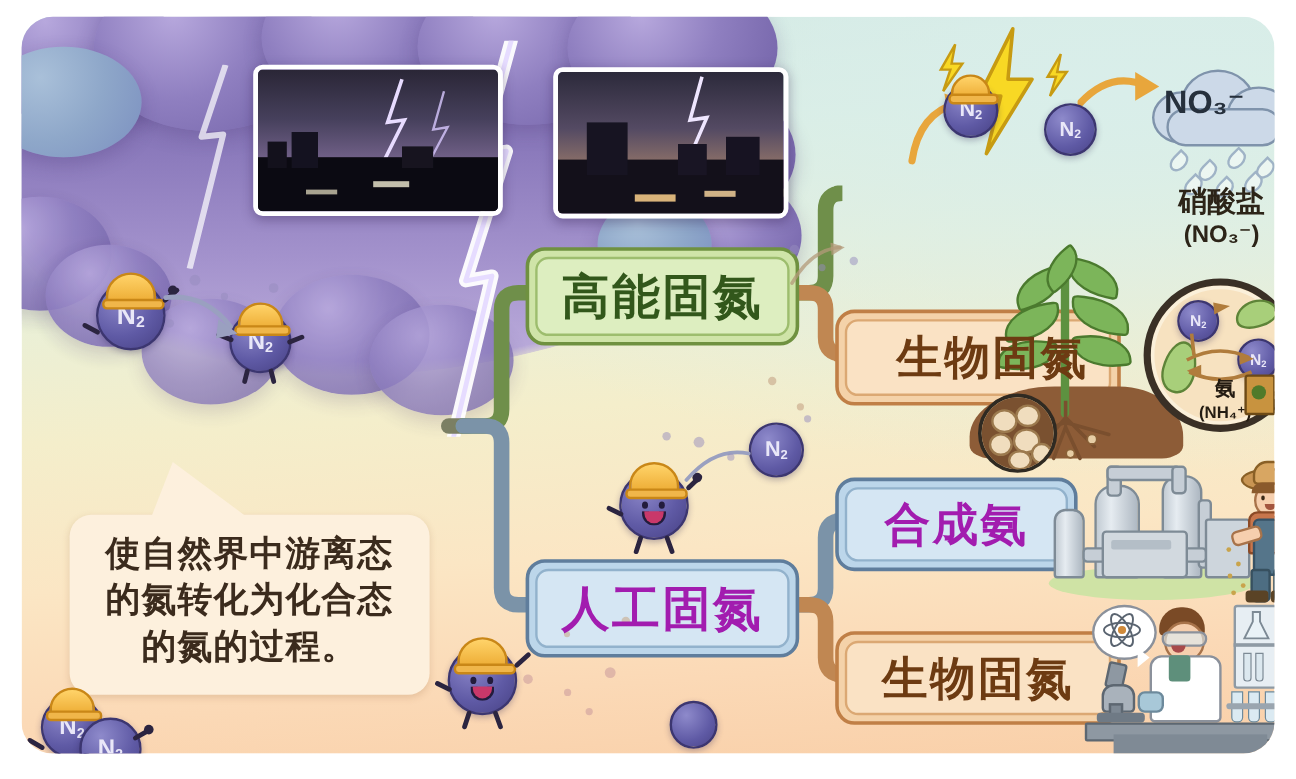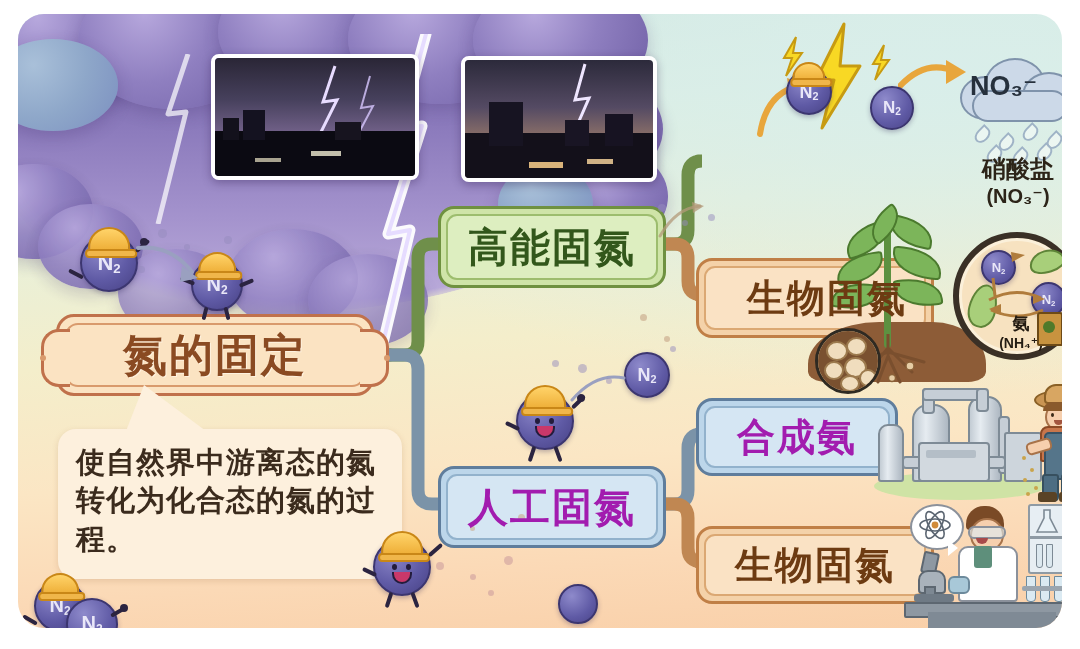--- a/index.html
+++ b/index.html
@@ -48,22 +48,22 @@
   #root-node .plate{position:absolute;inset:0;background:#fbe3c2;border:3px solid #c0714b;border-radius:18px;}
   #root-node .plate:after{content:"";position:absolute;inset:6px;border:2px solid #d99a6c;border-radius:13px;}
   #root-node .txt{font-size:44px;color:#8a4a22;text-shadow:1px 1px 0 #fff2df;}
   .ear{position:absolute;width:26px;height:52px;background:#fbe3c2;border:3px solid #c0714b;top:15px;}
   .ear.l{left:-15px;border-radius:18px 0 0 18px;border-right:none;}
   .ear.r{right:-15px;border-radius:0 18px 18px 0;border-left:none;}
   .eardot{position:absolute;width:6px;height:6px;border-radius:50%;background:#d99a6c;top:23px;}
   .eardot.l{left:-4px;} .eardot.r{right:-4px;}
 
   
-  #desc-bubble{position:absolute;left:40px;top:415px;width:344px;height:150px;
-    background:#fdf0dd;border-radius:18px;box-shadow:0 2px 6px rgba(140,90,50,.18);}
+  #desc-bubble{position:absolute;left:40px;top:415px;width:300px;height:150px;
+    background:#fdf0dd;border-radius:18px;box-shadow:0 2px 6px rgba(140,90,50,.18);text-align:center;}
   #desc-bubble .tail{position:absolute;left:68px;top:-44px;width:0;height:0;
     border-left:18px solid transparent;border-right:62px solid transparent;border-bottom:46px solid #fdf0dd;}
   #desc-bubble p{margin:0;padding:14px 18px 0 18px;font-size:29px;line-height:1.32;
     color:#3b2b1d;font-weight:bold;letter-spacing:1px;position:relative;z-index:2;}
 
   
   .nd-green{background:#cfe4a8;border:3px solid #6f9140;}
   .nd-green .inner{background:#ddeec0;border:2px solid #9dbd6e;}
   .nd-green .txt{color:#32571b;}
   .nd-orange{background:#f4d2a9;border:3px solid #c07f46;}
@@ -215,30 +215,20 @@
 
       <path d="M642 230 L656 230 Q670 230 670 216 L670 161 Q670 147 684 147 L680 147" stroke="#6f8f4a" stroke-width="13" fill="none" stroke-linecap="round"></path>
 
       <path d="M642 230 L656 230 Q670 230 670 244 L670 267 Q670 281 684 281 L680 281" stroke="#c08752" stroke-width="13" fill="none" stroke-linecap="round"></path>
 
       <path d="M642 490 L656 490 Q670 490 670 476 L670 434 Q670 420 684 420 L680 420" stroke="#7b93a8" stroke-width="13" fill="none" stroke-linecap="round"></path>
 
       <path d="M642 490 L656 490 Q670 490 670 504 L670 534 Q670 548 684 548 L680 548" stroke="#c08752" stroke-width="13" fill="none" stroke-linecap="round"></path>
     </svg>
 
-    <div class="node" id="root-node">
-      <div class="plate"></div>
-      <div class="ear l">
-          <div class="eardot l"></div>
-        </div>
-      <div class="ear r">
-          <div class="eardot r"></div>
-        </div>
-      <span class="txt">氮的固定</span>
-    </div>
 
     <div id="desc-bubble">
       <div class="tail"></div>
       <p>使自然界中游离态的氮转化为化合态的氮的过程。</p>
     </div>
 
     <div class="node nd-green" id="n-natural">
       <div class="inner"></div>
       <span class="txt">高能固氮</span>
     </div>

